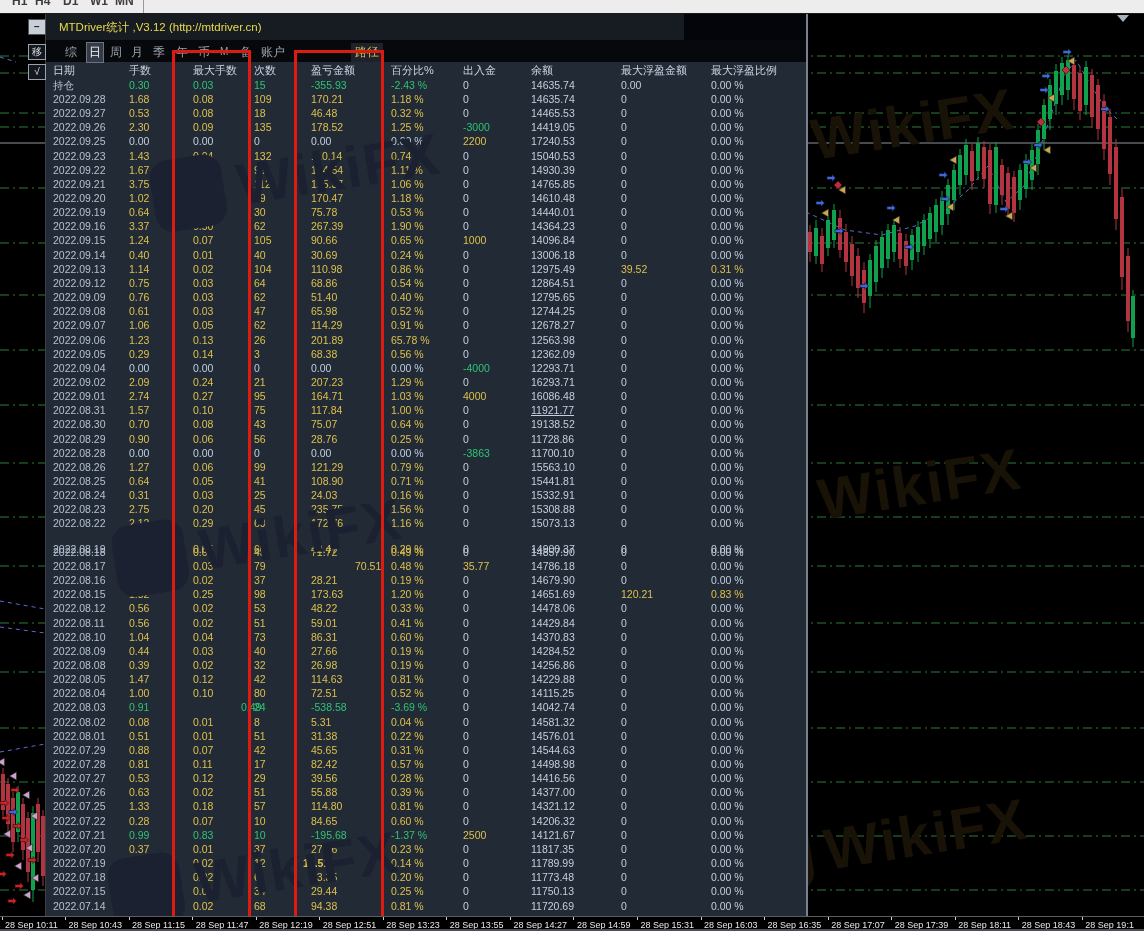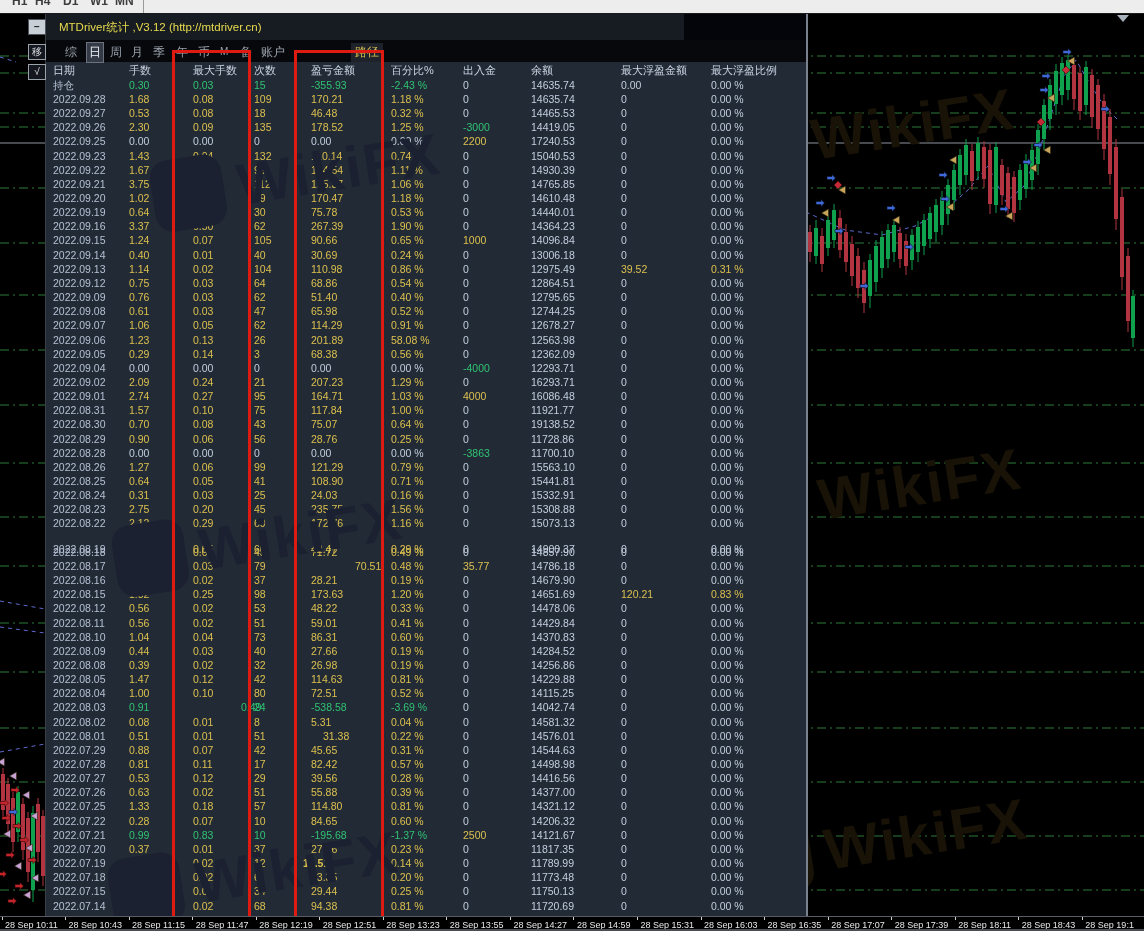--- a/index.html
+++ b/index.html
@@ -637,21 +637,21 @@
           <span class="cell c-pale" style="left: 485px;">12678.27</span>
           <span class="cell c-pale" style="left: 575px;">0</span>
           <span class="cell c-pale" style="left: 665px;">0.00 %</span>
         </div>
         <div class="trow" style="top: 318.5px;">
           <span class="cell c-date" style="left: 7px;">2022.09.06</span>
           <span class="cell c-gold" style="left: 83px;">1.23</span>
           <span class="cell c-gold" style="left: 147px;">0.13</span>
           <span class="cell c-gold" style="left: 208px;">26</span>
           <span class="cell c-gold" style="left: 265px;">201.89</span>
-          <span class="cell c-gold" style="left: 345px;">58.08 %</span>
+          <span class="cell c-gold" style="left: 345px;">65.78 %</span>
           <span class="cell c-pale" style="left: 417px;">0</span>
           <span class="cell c-pale" style="left: 485px;">12563.98</span>
           <span class="cell c-pale" style="left: 575px;">0</span>
           <span class="cell c-pale" style="left: 665px;">0.00 %</span>
         </div>
         <div class="trow" style="top: 332.65px;">
           <span class="cell c-date" style="left: 7px;">2022.09.05</span>
           <span class="cell c-gold" style="left: 83px;">0.29</span>
           <span class="cell c-gold" style="left: 147px;">0.14</span>
           <span class="cell c-gold" style="left: 208px;">3</span>
@@ -699,21 +699,21 @@
           <span class="cell c-pale" style="left: 665px;">0.00 %</span>
         </div>
         <div class="trow" style="top: 389.25px;">
           <span class="cell c-date" style="left: 7px;">2022.08.31</span>
           <span class="cell c-gold" style="left: 83px;">1.57</span>
           <span class="cell c-gold" style="left: 147px;">0.10</span>
           <span class="cell c-gold" style="left: 208px;">75</span>
           <span class="cell c-gold" style="left: 265px;">117.84</span>
           <span class="cell c-gold" style="left: 345px;">1.00 %</span>
           <span class="cell c-pale" style="left: 417px;">0</span>
-          <span class="cell c-pale" style="left: 485px;">11921.77</span>
+          <span class="cell c-pale" style="left: 485px; text-decoration: underline;">11921.77</span>
           <span class="cell c-pale" style="left: 575px;">0</span>
           <span class="cell c-pale" style="left: 665px;">0.00 %</span>
         </div>
         <div class="trow" style="top: 403.4px;">
           <span class="cell c-date" style="left: 7px;">2022.08.30</span>
           <span class="cell c-gold" style="left: 83px;">0.70</span>
           <span class="cell c-gold" style="left: 147px;">0.08</span>
           <span class="cell c-gold" style="left: 208px;">43</span>
           <span class="cell c-gold" style="left: 265px;">75.07</span>
           <span class="cell c-gold" style="left: 345px;">0.64 %</span>
@@ -972,21 +972,21 @@
           <span class="cell c-pale" style="left: 417px;">0</span>
           <span class="cell c-pale" style="left: 485px;">14581.32</span>
           <span class="cell c-pale" style="left: 575px;">0</span>
           <span class="cell c-pale" style="left: 665px;">0.00 %</span>
         </div>
         <div class="trow" style="top: 714.7px;">
           <span class="cell c-date" style="left: 7px;">2022.08.01</span>
           <span class="cell c-gold" style="left: 83px;">0.51</span>
           <span class="cell c-gold" style="left: 147px;">0.01</span>
           <span class="cell c-gold" style="left: 208px;">51</span>
-          <span class="cell c-gold" style="left: 265px; margin-left: 12px;">31.38</span>
+          <span class="cell c-gold" style="left: 265px;">31.38</span>
           <span class="cell c-gold" style="left: 345px;">0.22 %</span>
           <span class="cell c-pale" style="left: 417px;">0</span>
           <span class="cell c-pale" style="left: 485px;">14576.01</span>
           <span class="cell c-pale" style="left: 575px;">0</span>
           <span class="cell c-pale" style="left: 665px;">0.00 %</span>
         </div>
         <div class="trow" style="top: 728.85px;">
           <span class="cell c-date" style="left: 7px;">2022.07.29</span>
           <span class="cell c-gold" style="left: 83px;">0.88</span>
           <span class="cell c-gold" style="left: 147px;">0.07</span>

